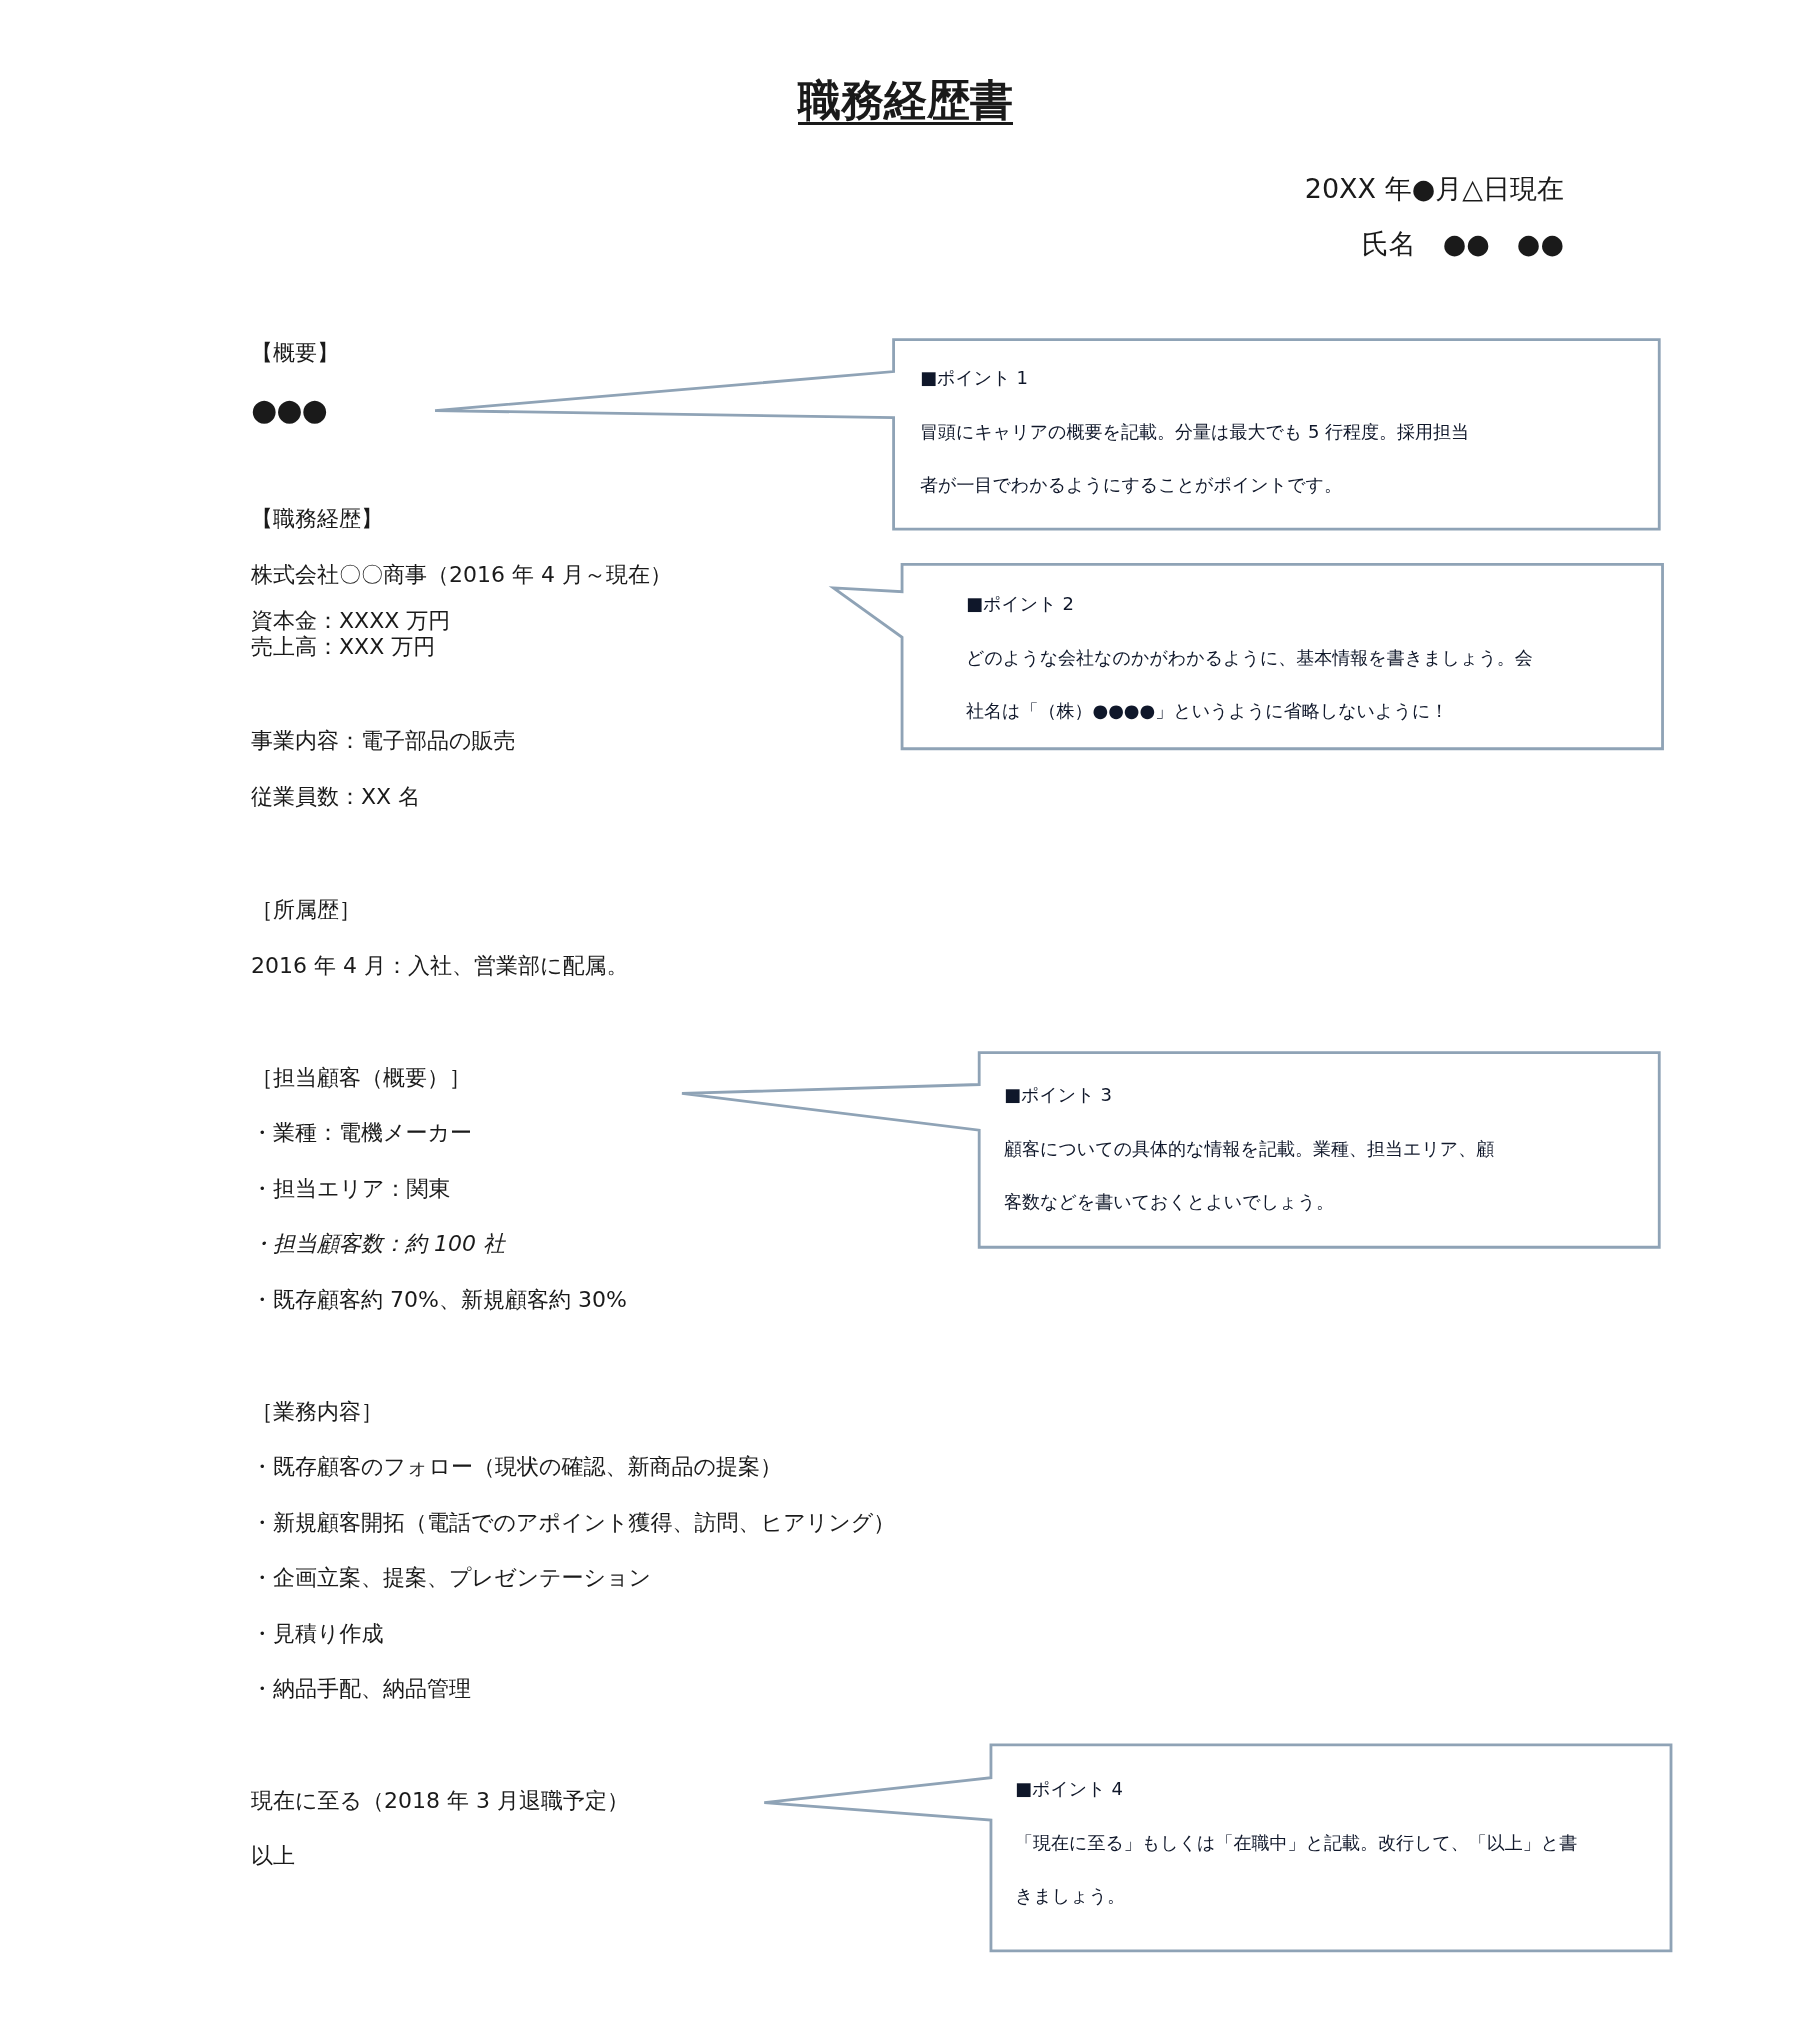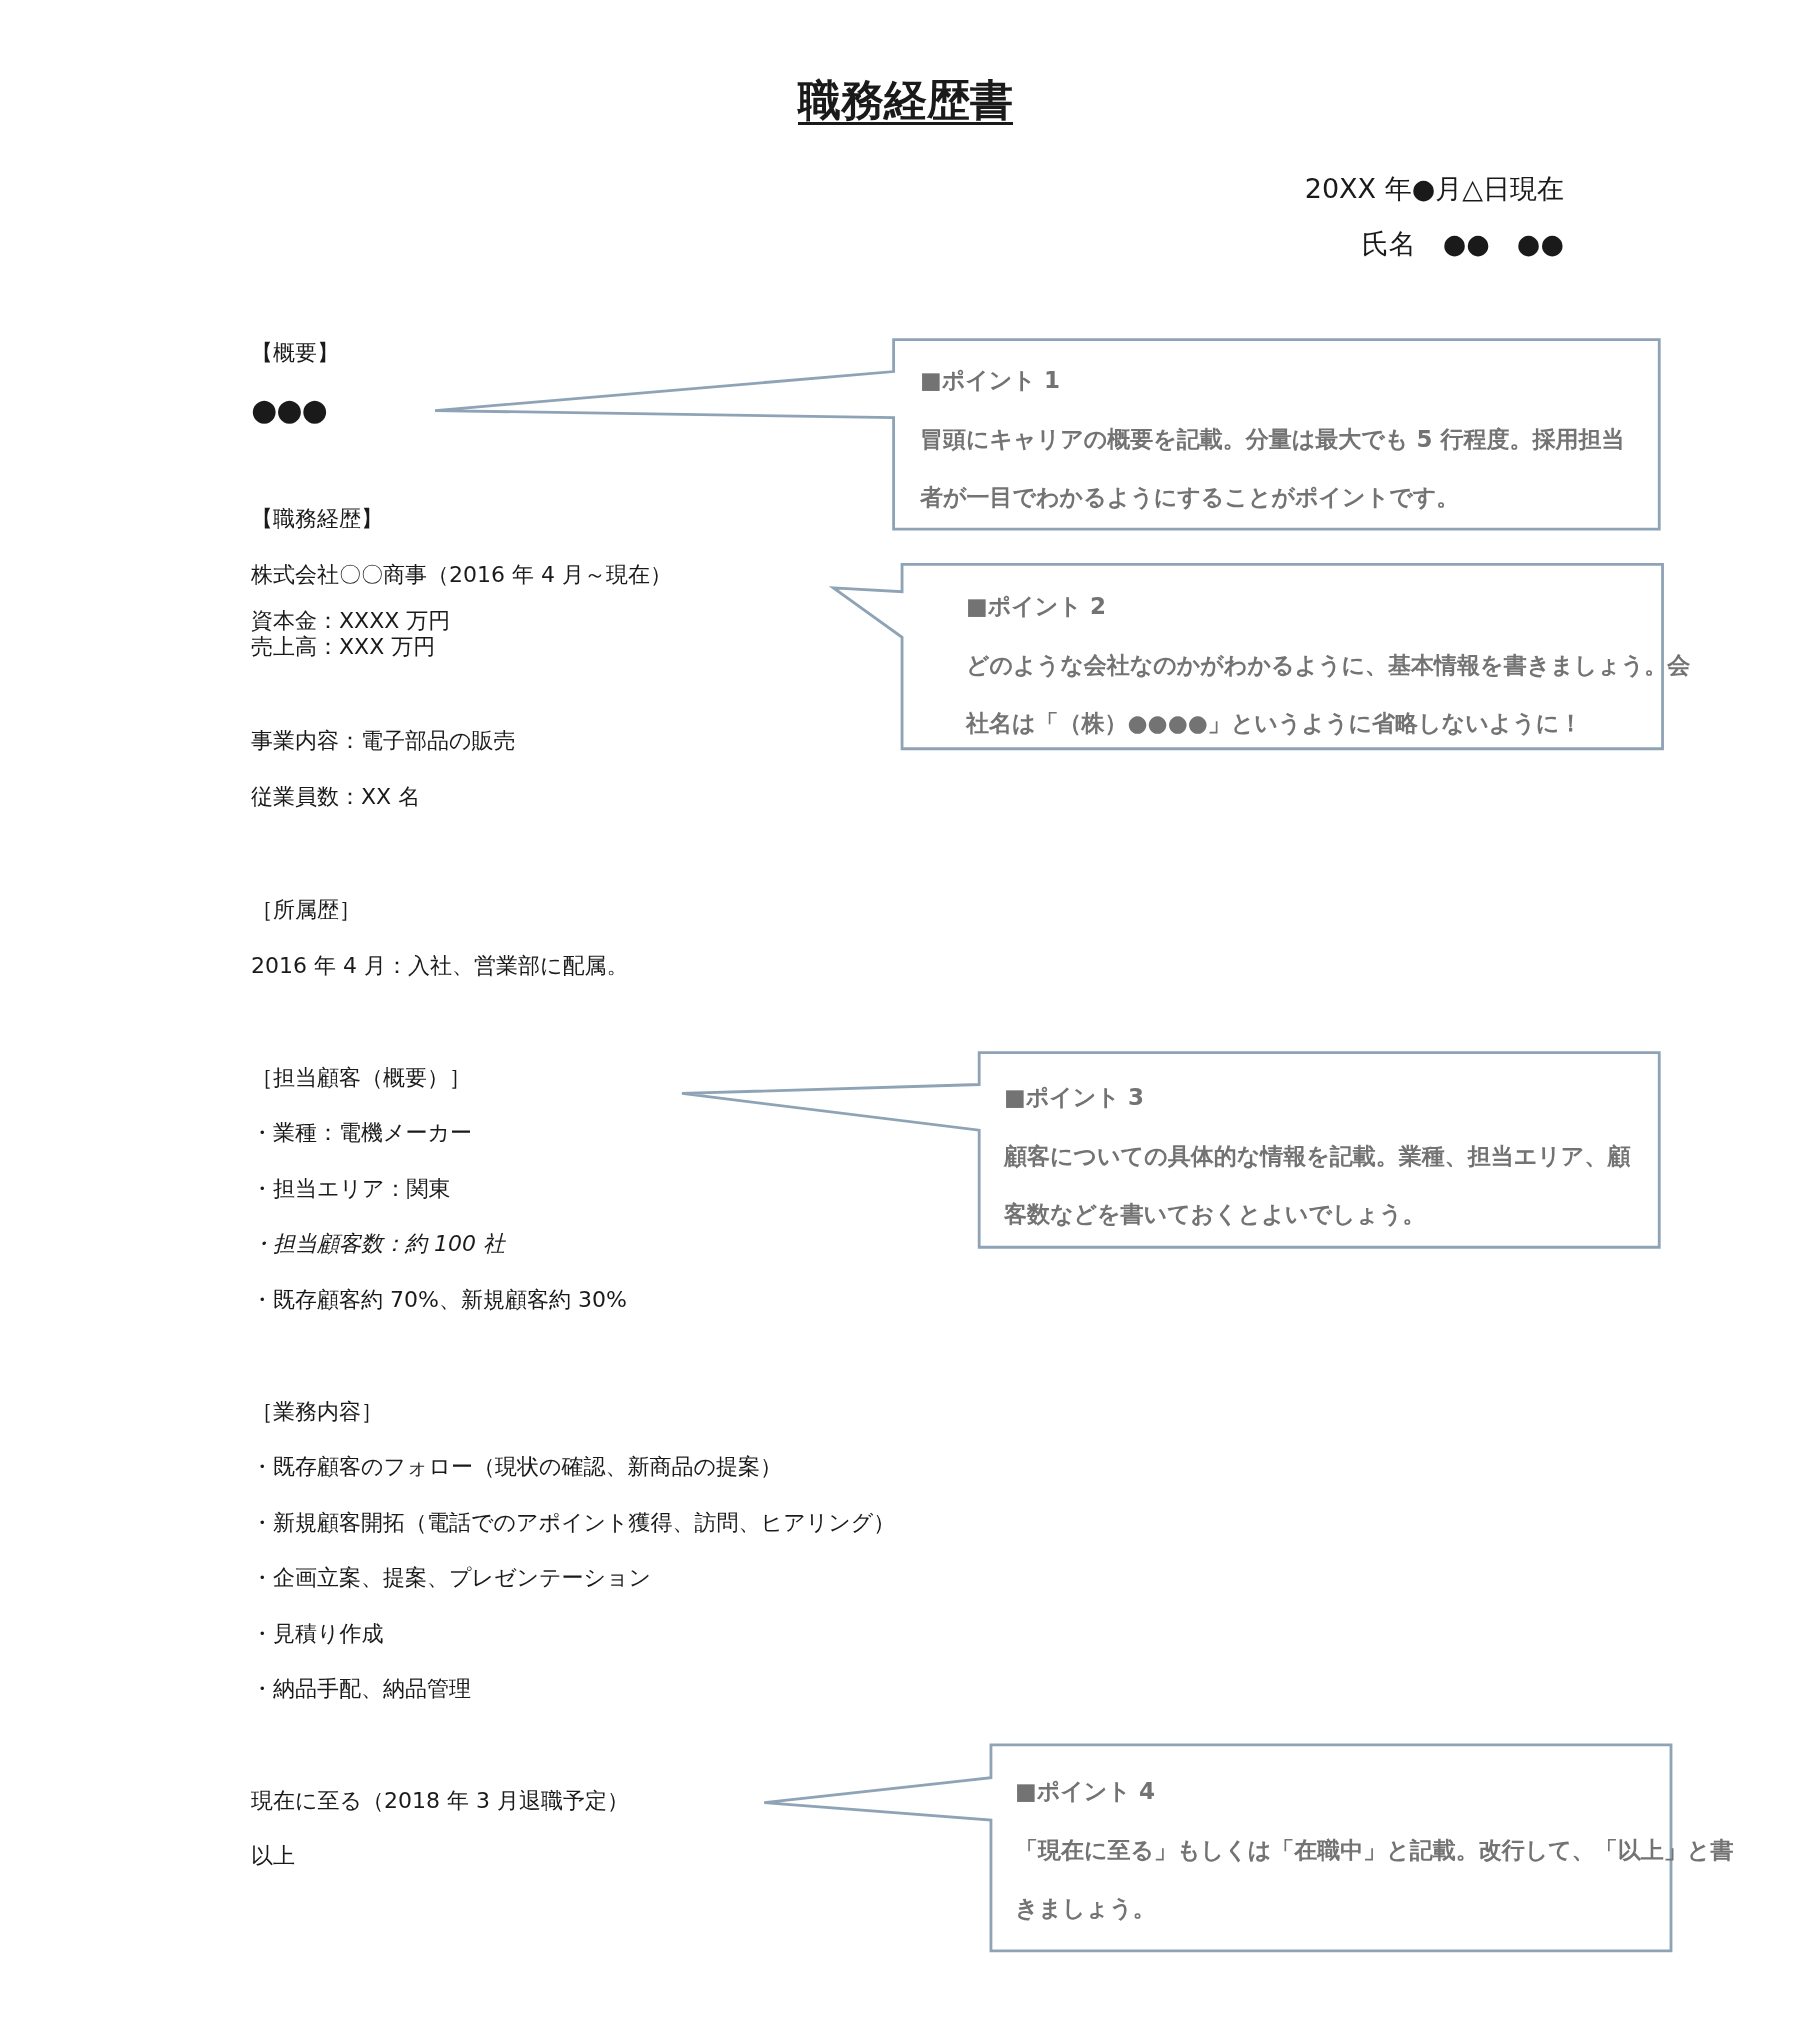--- a/index.html
+++ b/index.html
@@ -5,21 +5,21 @@
   html, body { margin: 0; padding: 0; background: #ffffff; }
   body { width: 1806px; height: 2035px; position: relative; overflow: hidden;
          font-family: "DejaVu Sans", "Liberation Sans", sans-serif; color: #1a1a1a; }
   .abs { position: absolute; white-space: nowrap; }
   .title { left: 0; width: 1811px; top: 75px; text-align: center; font-size: 43px; font-weight: bold; line-height: 1.2; }
   .title span { text-decoration: underline; text-decoration-thickness: 3.3px; text-underline-offset: 6.6px; }
   .meta { right: 242px; font-size: 27px; line-height: 1; text-align: right; }
   .body-line { left: 251px; font-size: 22px; line-height: 1; }
   .dots { left: 251px; font-size: 30px; line-height: 1; letter-spacing: -0.9px; }
   svg.callouts { position: absolute; left: 0; top: 0; width: 1806px; height: 2035px; pointer-events: none; }
-  .callout-text { position: absolute; font-size: 23px; font-weight: bold; line-height: 1; white-space: nowrap; color: #737373; }
+  .callout-text { position: absolute; font-size: 18px; font-weight: normal; line-height: 1; white-space: nowrap; color: #0f172a; }
   .callout-text .heading { display: block; margin-bottom: 36px; }
   .callout-text .line { display: block; margin-bottom: 35px; }
 </style>
 </head>
 <body>
 
 <div class="abs title"><span>職務経歴書</span></div>
 
 <div class="abs meta" style="top:175px;">20XX 年●月△日現在</div>
 <div class="abs meta" style="top:230px;">氏名　●●　●●</div>

